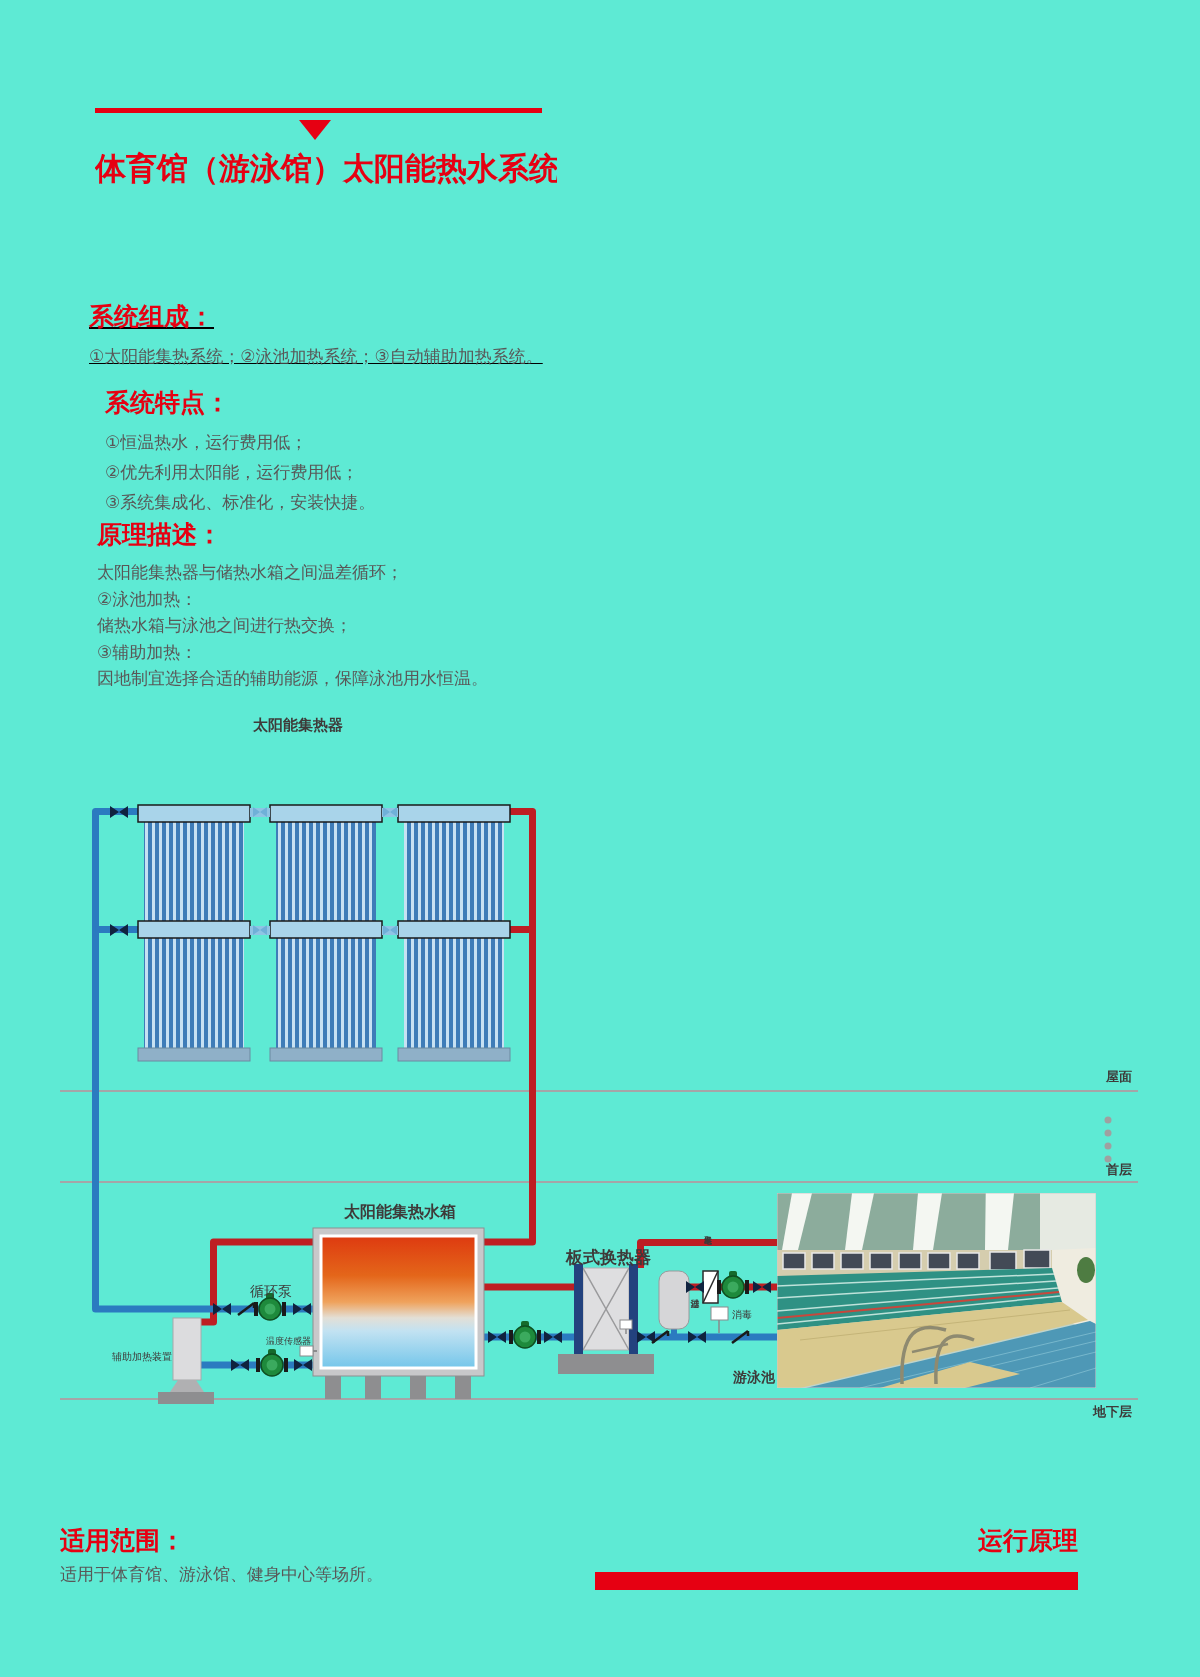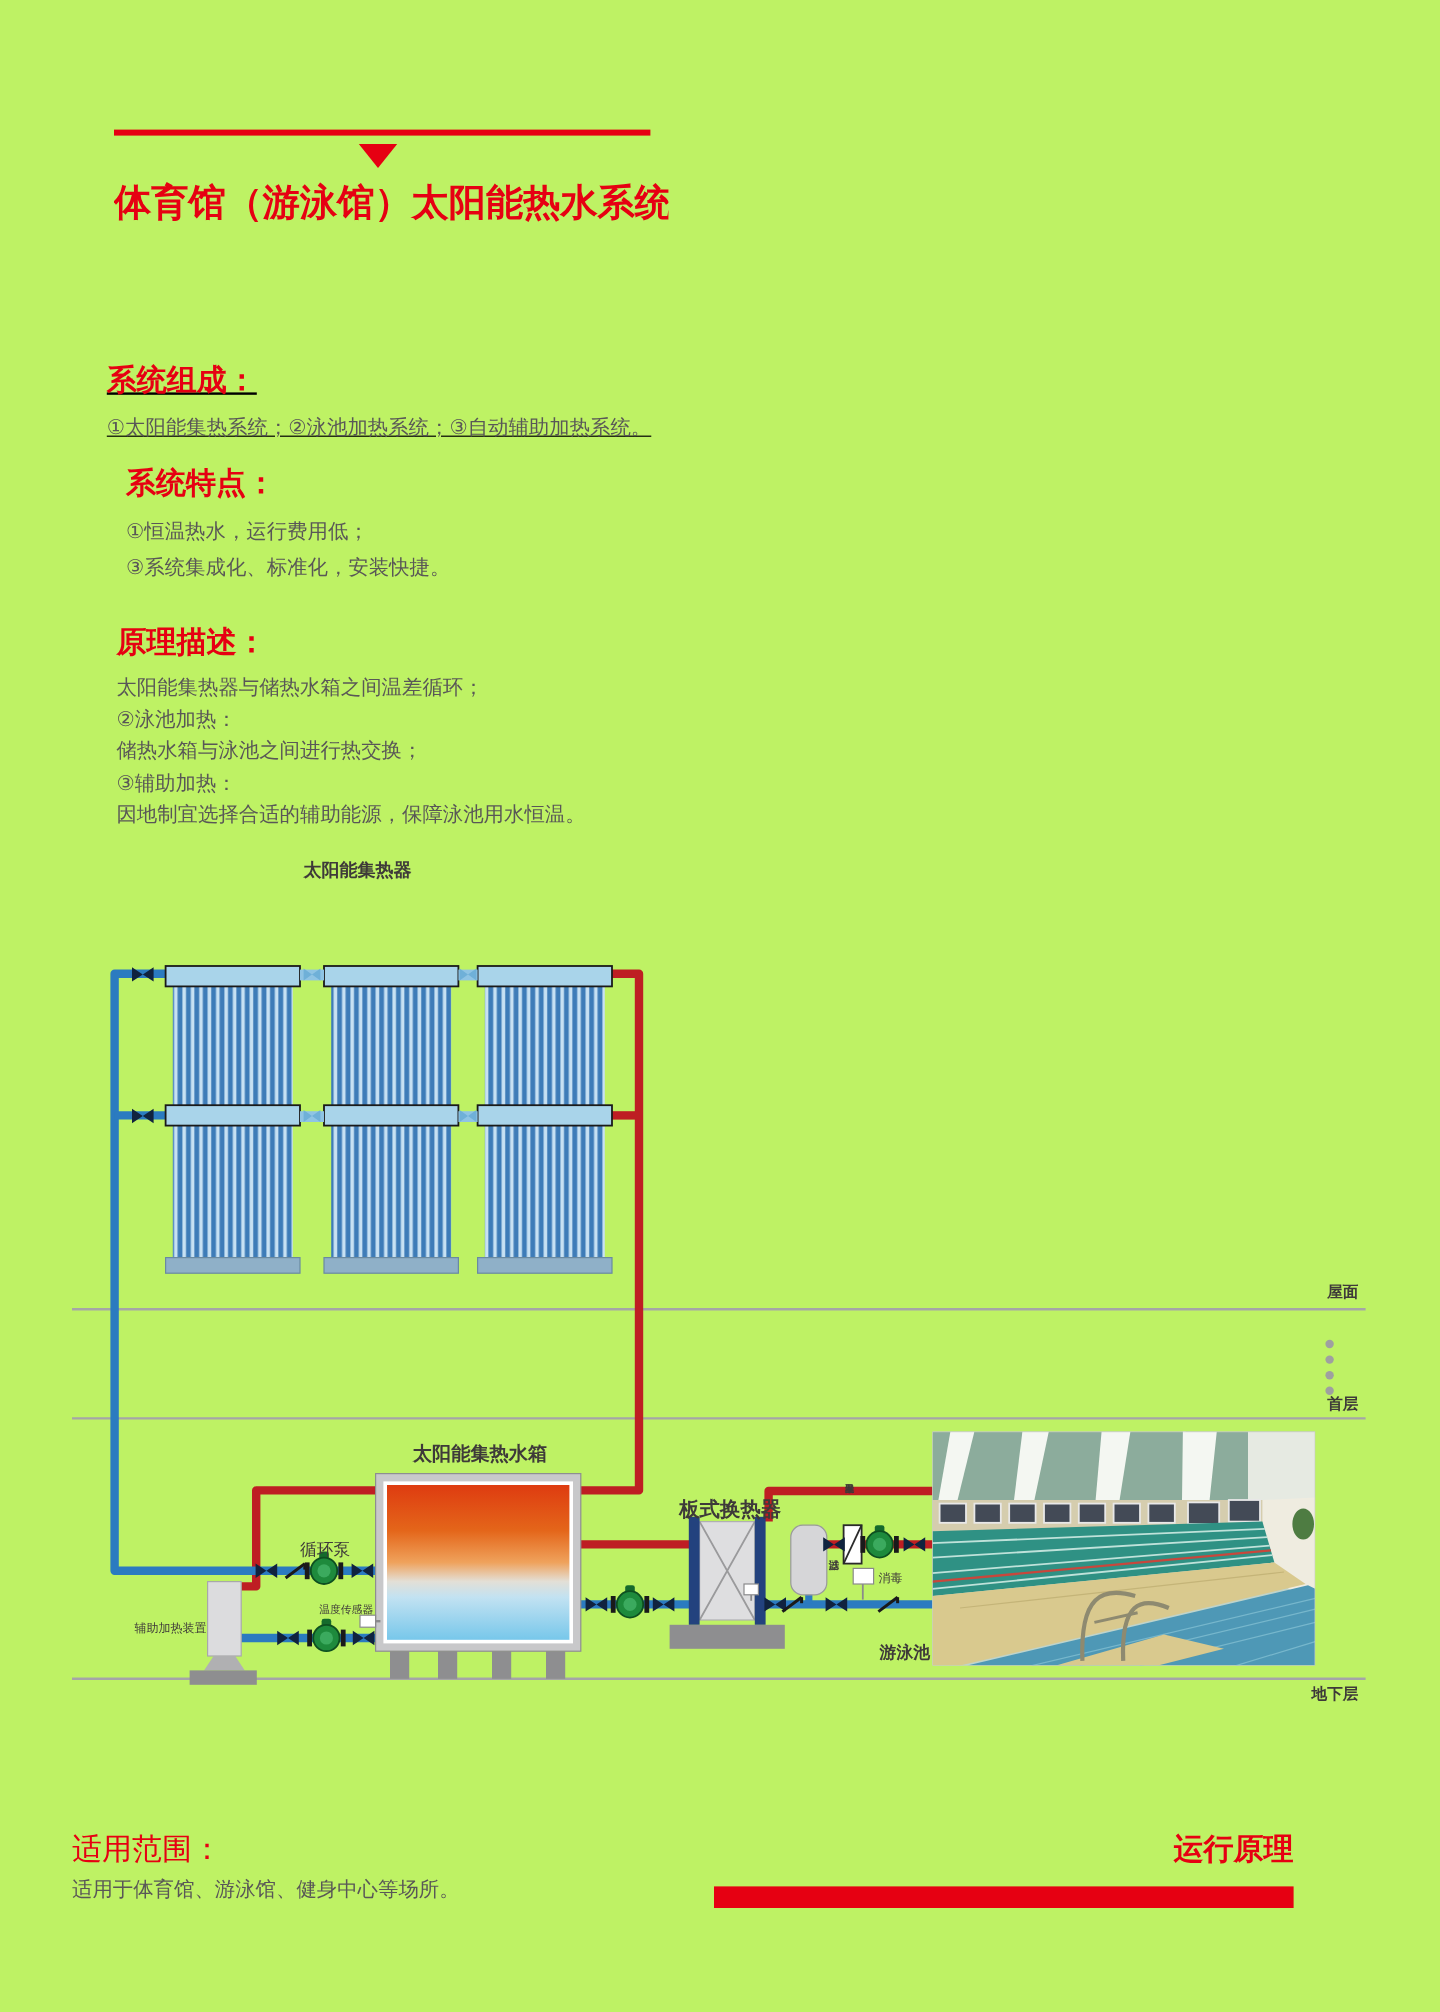--- a/index.html
+++ b/index.html
@@ -1,28 +1,28 @@
 <!DOCTYPE html>
 <html><head>
 <meta charset="utf-8">
 <style>
   html,body{margin:0;padding:0;background:#fff;}
-  #page{position:relative;width:1200px;height:1677px;background:#bef264;overflow:hidden;
+  #page{position:relative;width:1200px;height:1677px;background:#5eead4;overflow:hidden;
         font-family:"Liberation Sans","DejaVu Sans",sans-serif;}
   .abs{position:absolute;}
   .page-title{font-size:31px;font-weight:bold;color:#E60012;white-space:nowrap;overflow:hidden;width:462px;letter-spacing:0px;}
   .sec-head{font-size:25px;font-weight:bold;color:#E60012;margin:0 0 9px 0;}
   .sec-body{font-size:17px;color:#595757;line-height:30px;}
   .sec-body2{font-size:17px;color:#595757;line-height:26.5px;}
   .dlabel{color:#3E3A39;font-weight:bold;}
   .slabel{color:#3E3A39;}
   .vlabel{color:#3E3A39;writing-mode:vertical-rl;text-orientation:upright;line-height:1;}
   .rule{background:#E60012;}
   .tri{width:0;height:0;border-left:16px solid transparent;border-right:16px solid transparent;border-top:20px solid #E60012;}
-  .foot-head{font-size:25px;font-weight:normal;color:#E60012;text-align:center;}
+  .foot-head{font-size:25px;font-weight:bold;color:#E60012;text-align:center;}
   .foot-body{font-size:17px;color:#595757;}
   .principle{font-size:25px;font-weight:bold;color:#E60012;text-align:right;}
   .redbar{background:#E60012;}
   .ralign{text-align:right;}
 </style>
 </head>
 <body>
 
 <div id="page">
 
@@ -31,20 +31,21 @@
   <div class="abs page-title" style="left:95px;top:148px;">体育馆（游泳馆）太阳能热水系统</div>
 
   <div class="abs" style="left:89px;top:300px;text-decoration:underline;">
     <div class="sec-head">系统组成：</div>
     <div class="sec-body">①太阳能集热系统；②泳池加热系统；③自动辅助加热系统。</div>
   </div>
 
   <div class="abs" style="left:105px;top:386px;">
     <div class="sec-head">系统特点：</div>
     <div class="sec-body">①恒温热水，运行费用低；</div>
+    <div class="sec-body">②优先利用太阳能，运行费用低；</div>
     <div class="sec-body">③系统集成化、标准化，安装快捷。</div>
   </div>
 
   <div class="abs" style="left:97px;top:518px;">
     <div class="sec-head">原理描述：</div>
     <div class="sec-body2">太阳能集热器与储热水箱之间温差循环；</div>
     <div class="sec-body2">②泳池加热：</div>
     <div class="sec-body2">储热水箱与泳池之间进行热交换；</div>
     <div class="sec-body2">③辅助加热：</div>
     <div class="sec-body2">因地制宜选择合适的辅助能源，保障泳池用水恒温。</div>

